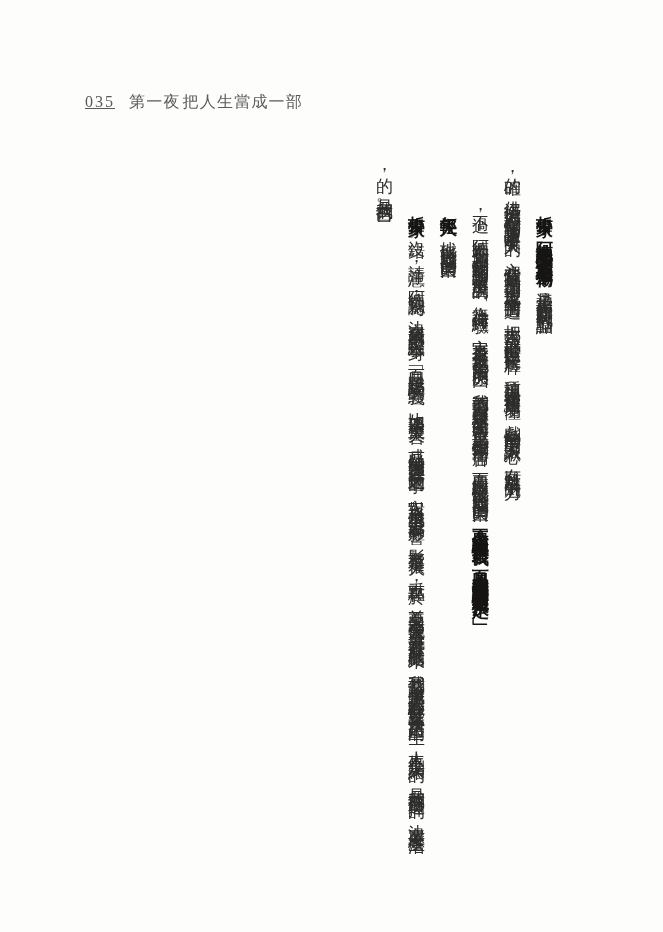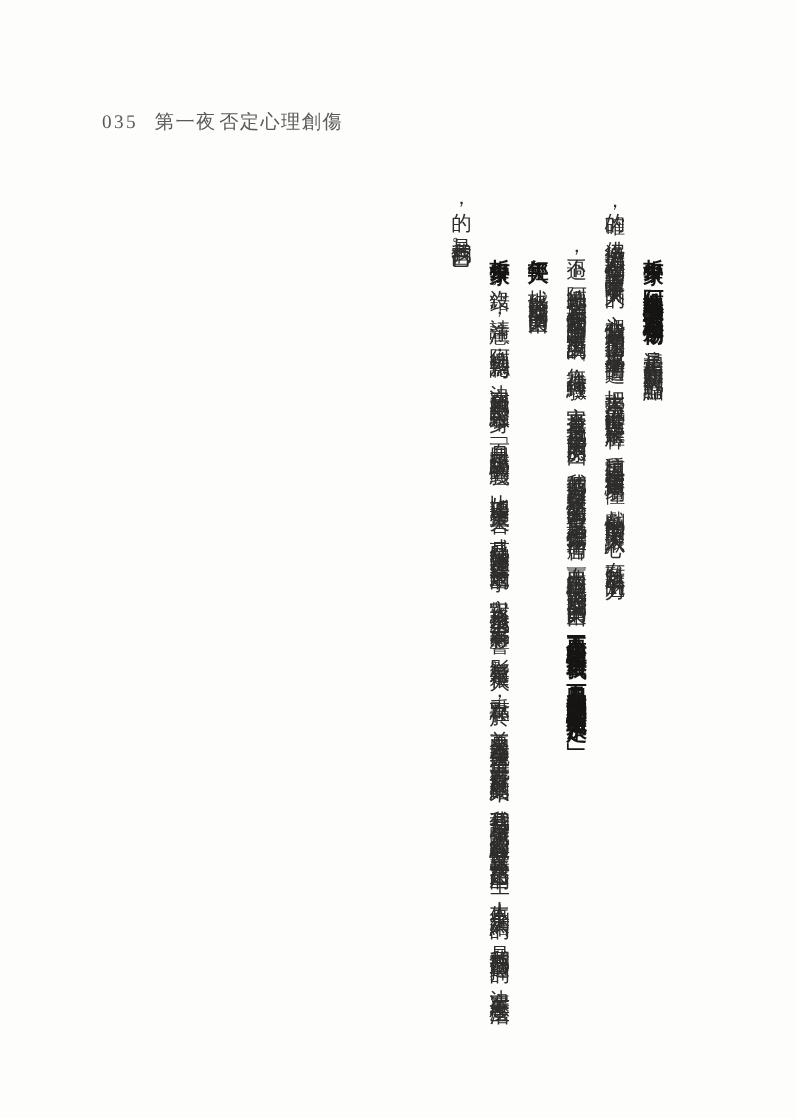--- a/index.html
+++ b/index.html
@@ -18,21 +18,21 @@
   }
   .running-header {
     position: absolute;
     left: 85px;
     top: 92px;
     font-size: 16px;
     color: var(--header-text, #5b5a58);
     white-space: nowrap;
     letter-spacing: 1.2px;
   }
-  .running-header .page-number { margin-right: 14px; letter-spacing: 2px; }
+  .running-header .page-number { margin-right: 14px; letter-spacing: 2px; text-decoration: underline; }
   .running-header .chapter { margin-right: 2px; }
   .text-block {
     position: absolute;
     top: 164px;
     right: 103px;
     height: 678px;
     width: 480px;
     writing-mode: vertical-rl;
     text-orientation: mixed;
     font-size: 17px;
@@ -51,21 +51,21 @@
   .seg.bold {
     font-weight: 700;
     color: var(--emphasis-text, #171513);
   }
 </style>
 </head>
 <body>
 
 <div class="page">
   <div class="running-header">
-    <span class="page-number">035</span><span class="chapter">第一夜</span><span class="section">否定心理創傷</span>
+    <span class="page-number">035</span><span class="chapter">第一夜</span><span class="section">把人生當成一部</span>
   </div>
   <div class="text-block">
       <p class="para indent"><span class="seg bold">哲學家</span><span class="seg">　</span><span class="seg bold">阿德勒心理學明確否定心理創傷</span><span class="seg">。這是相當嶄新而劃時代的論點。</span></p>
       <p class="para"><span class="seg">的確，佛洛伊德對心理創傷的論述是非常吸引人的：心裡背負的傷痛（創傷）造成現在不幸的遭遇。把人生當成一部「曠世巨作」來解釋。這種因果定律相當簡單易懂，戲劇性的展開更讓人揪心，有難以放手的魅力。</span></p>
       <p class="para indent"><span class="seg">不過，阿德勒在否定心理創傷的相關論述中是這麼說的：「無論任何經驗，它本身並不是成功也不是失敗的原因。我們不要因自身經驗所產生的衝擊（也就是心理創傷）而痛苦，而要由經驗中找出能夠達成目的的東西。</span><span class="seg bold">不要由經驗來決定自我，而是由我們賦予經驗的意義來決定。」</span></p>
       <p class="para indent"><span class="seg bold">年輕人</span><span class="seg">　找出能夠達成目的的東西？</span></p>
       <p class="para indent"><span class="seg bold">哲學家</span><span class="seg">　沒錯。請注意，阿德勒認為，決定自我的不是「經驗本身」，而是「賦予經驗的意義」。比如遭遇重大災害，或是幼兒時期遭受虐待之類的事，它對人格形成不是完全沒有影響，影響還是很大。重點在於，並不是因為發生了這些事就一定有什麼樣的結果。我們是藉著「賦予過去的經驗什麼意義」來決定自己的一生。人生不是別人給的，是我們自己選擇的。決定要怎麼生活的，是我們自己。</span></p>
     </div>
 </div>
 

